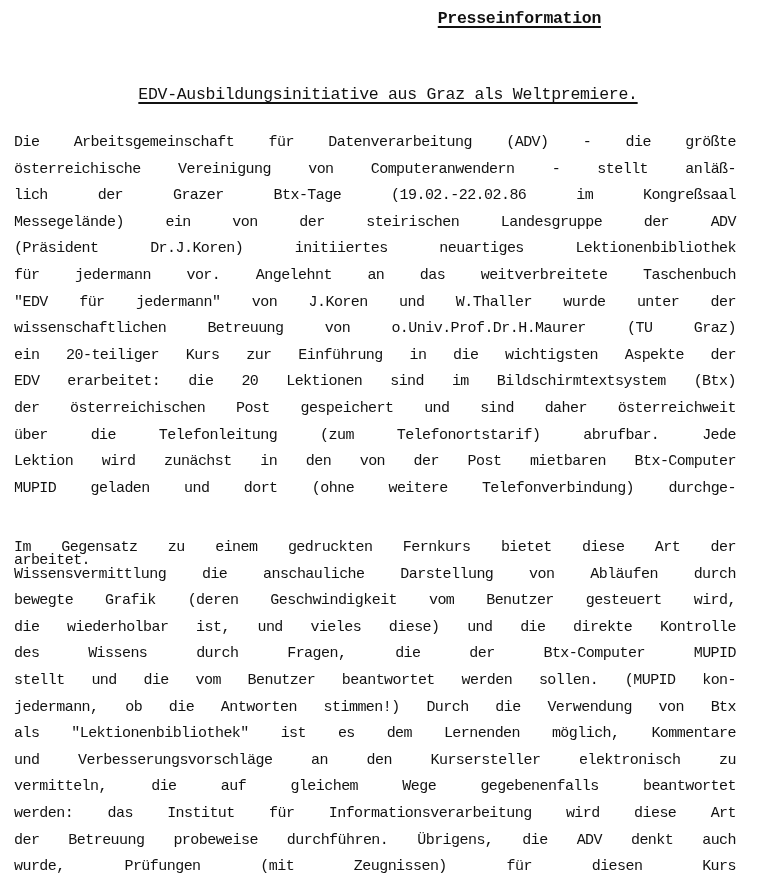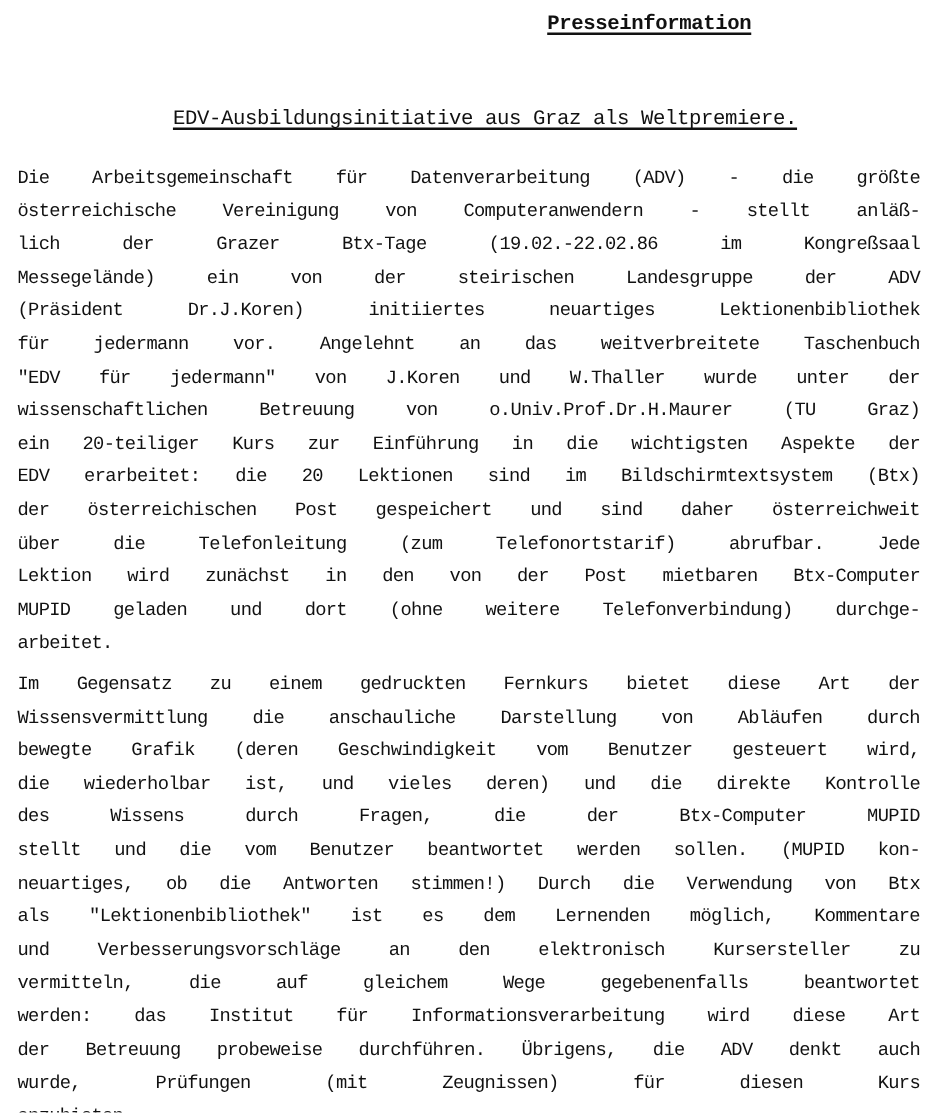--- a/index.html
+++ b/index.html
@@ -17,21 +17,21 @@
   .subtitle {
     position: absolute; top: 85px; left: 0; width: 760px; text-align: center;
     font-size: 16.5px; letter-spacing: -0.3px;
   }
   .subtitle span { text-decoration: underline; text-underline-offset: 3px; text-decoration-thickness: 2px; margin-left: 16px; }
   .para { position: absolute; left: 14px; width: 722px; }
   .line {
     height: 26.6px; line-height: 26.6px; font-size: 15px; letter-spacing: -0.55px;
     white-space: nowrap; display: flex; justify-content: space-between; text-align: center;
   }
-  .line.last { justify-content: flex-start; gap: 9px; }
+  .line.last { justify-content: flex-start; gap: 9px; margin-top: 46px; }
   .line .w { display: inline-block; }
 </style>
 </head>
 <body>
 
 <div class="page">
   <div class="title">
     <span>Presseinformation</span>
   </div>
   <div class="subtitle">
@@ -213,21 +213,21 @@
         <span class="w">Benutzer</span>
         <span class="w">gesteuert</span>
         <span class="w">wird,</span>
       </div>
       <div class="line">
         <span class="w">die</span>
         <span class="w">wiederholbar</span>
         <span class="w">ist,</span>
         <span class="w">und</span>
         <span class="w">vieles</span>
-        <span class="w">deren)</span>
+        <span class="w">diese)</span>
         <span class="w">und</span>
         <span class="w">die</span>
         <span class="w">direkte</span>
         <span class="w">Kontrolle</span>
       </div>
       <div class="line">
         <span class="w">des</span>
         <span class="w">Wissens</span>
         <span class="w">durch</span>
         <span class="w">Fragen,</span>
@@ -242,21 +242,21 @@
         <span class="w">die</span>
         <span class="w">vom</span>
         <span class="w">Benutzer</span>
         <span class="w">beantwortet</span>
         <span class="w">werden</span>
         <span class="w">sollen.</span>
         <span class="w">(MUPID</span>
         <span class="w">kon-</span>
       </div>
       <div class="line">
-        <span class="w">neuartiges,</span>
+        <span class="w">jedermann,</span>
         <span class="w">ob</span>
         <span class="w">die</span>
         <span class="w">Antworten</span>
         <span class="w">stimmen!)</span>
         <span class="w">Durch</span>
         <span class="w">die</span>
         <span class="w">Verwendung</span>
         <span class="w">von</span>
         <span class="w">Btx</span>
       </div>
@@ -268,22 +268,22 @@
         <span class="w">dem</span>
         <span class="w">Lernenden</span>
         <span class="w">möglich,</span>
         <span class="w">Kommentare</span>
       </div>
       <div class="line">
         <span class="w">und</span>
         <span class="w">Verbesserungsvorschläge</span>
         <span class="w">an</span>
         <span class="w">den</span>
+        <span class="w">Kursersteller</span>
         <span class="w">elektronisch</span>
-        <span class="w">Kursersteller</span>
         <span class="w">zu</span>
       </div>
       <div class="line">
         <span class="w">vermitteln,</span>
         <span class="w">die</span>
         <span class="w">auf</span>
         <span class="w">gleichem</span>
         <span class="w">Wege</span>
         <span class="w">gegebenenfalls</span>
         <span class="w">beantwortet</span>

